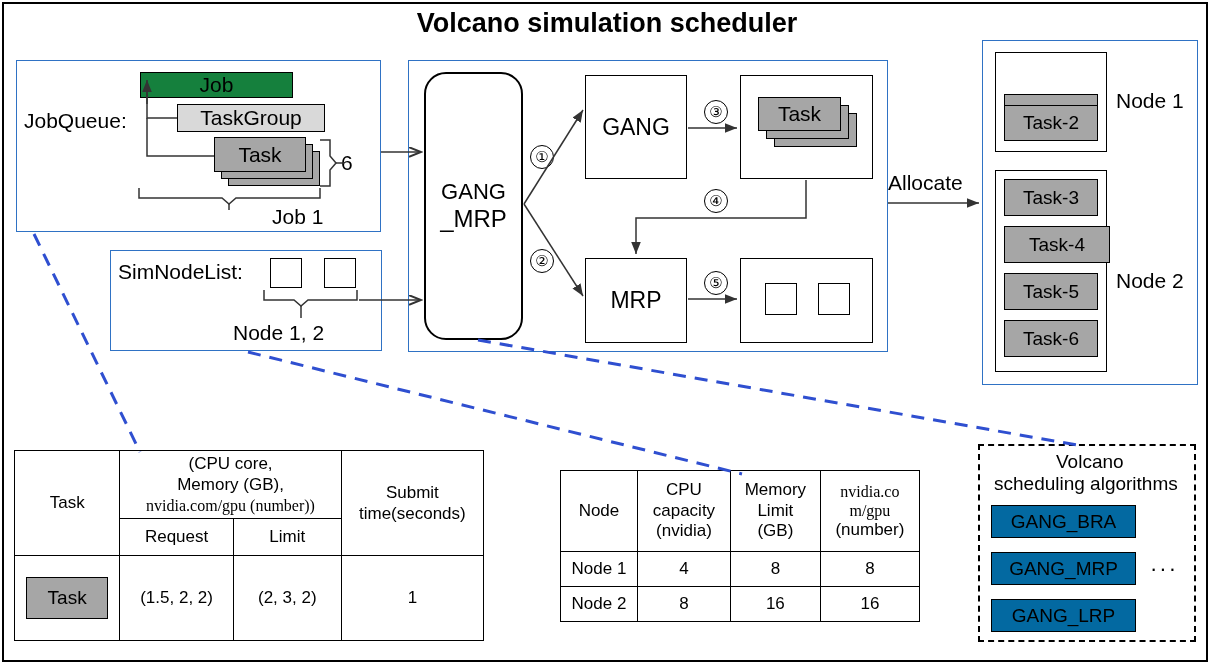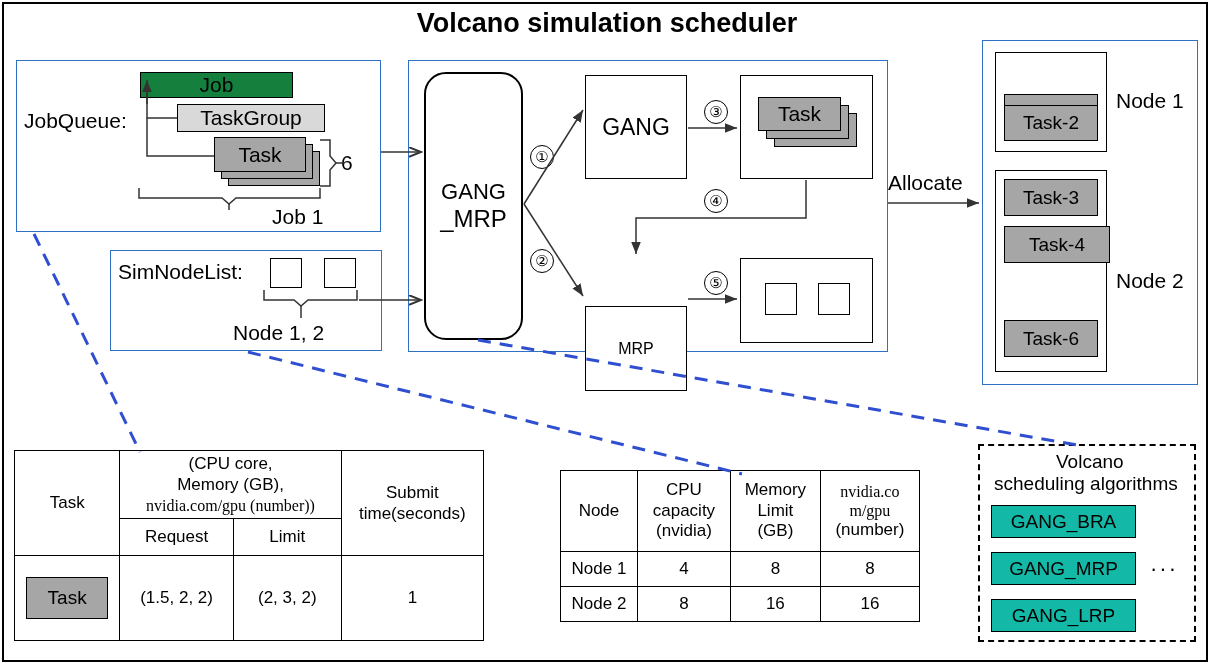--- a/index.html
+++ b/index.html
@@ -12,21 +12,21 @@
   .lbl.sm{font-size:19px;}
   .box{position:absolute;box-sizing:border-box;border:1.6px solid #000;background:#fff;display:flex;align-items:center;justify-content:center;font-size:21px;}
   .box.gray{background:#a6a6a6;}
   .box.lgray{background:#15803d;}
   .box.mgray{background:#d9d9d9;}
   .box.round{border-radius:22px;border-width:2.4px;}
   svg.overlay{position:absolute;left:0;top:0;width:1214px;height:668px;pointer-events:none;}
   table.t{position:absolute;border-collapse:collapse;background:#fff;}
   table.t td{border:1.4px solid #000;text-align:center;font-size:17px;padding:2px 4px;font-family:"Liberation Sans",sans-serif;}
   .dashbox{position:absolute;border:2px dashed #000;box-sizing:border-box;background:#fff;}
-  .algbtn{position:absolute;box-sizing:border-box;border:1.4px solid #000;background:#14b8a6;display:flex;align-items:center;justify-content:center;font-size:19px;}
+  .algbtn{position:absolute;box-sizing:border-box;border:1.4px solid #000;background:#0369a1;display:flex;align-items:center;justify-content:center;font-size:19px;}
   .cnum{position:absolute;width:22px;height:22px;border:1.4px solid #000;border-radius:50%;display:flex;align-items:center;justify-content:center;font-size:15px;background:#fff;}
   .tstack{position:absolute;}
   .nodebox{position:absolute;box-sizing:border-box;border:1.8px solid #000;background:#fff;}
   .taskcell{position:absolute;box-sizing:border-box;border:1.5px solid #000;background:#a6a6a6;display:flex;align-items:center;justify-content:center;font-size:19px;}
   .dots{position:absolute;font-size:22px;letter-spacing:2px;}
 </style>
 </head>
 <body>
 
 <div id="root">
@@ -64,21 +64,21 @@
 
   <div class="bluepanel" style="left:408px;top:60px;width:480px;height:292px;"></div>
 
   <div class="box round" style="left:424px;top:72px;width:99px;height:268px;flex-direction:column;">
     <span style="font-size:22px;">GANG</span>
     <span style="font-size:24px;">_MRP</span>
   </div>
 
   <div class="box" style="left:585px;top:75px;width:102px;height:104px;font-size:23px;">GANG</div>
 
-  <div class="box" style="left:585px;top:258px;width:102px;height:85px;font-size:16px;margin-top:48px;">MRP</div>
+  <div class="box" style="left:585px;top:258px;width:102px;height:85px;font-size:23px;">MRP</div>
 
   <div class="box" style="left:740px;top:75px;width:133px;height:104px;"></div>
   <div class="tstack" style="left:758px;top:97px;">
     <div class="box gray" style="left:16px;top:16px;width:83px;height:34px;"></div>
     <div class="box gray" style="left:8px;top:8px;width:83px;height:34px;"></div>
     <div class="box gray" style="left:0px;top:0px;width:83px;height:34px;">Task</div>
   </div>
 
   <div class="box" style="left:740px;top:258px;width:133px;height:85px;"></div>
   <div class="box" style="left:765px;top:283px;width:32px;height:32px;"></div>
@@ -95,20 +95,21 @@
   <div class="bluepanel" style="left:982px;top:40px;width:216px;height:345px;"></div>
 
   <div class="nodebox" style="left:995px;top:52px;width:112px;height:100px;"></div>
   <div class="taskcell" style="left:1004px;top:60px;width:94px;height:36px;margin-top:34px;">Task-1</div>
   <div class="taskcell" style="left:1004px;top:105px;width:94px;height:36px;">Task-2</div>
   <div class="lbl" style="left:1116px;top:90px;">Node 1</div>
 
   <div class="nodebox" style="left:995px;top:170px;width:112px;height:202px;"></div>
   <div class="taskcell" style="left:1004px;top:179px;width:94px;height:37px;">Task-3</div>
   <div class="taskcell" style="left:1004px;top:226px;width:106px;height:37px;">Task-4</div>
+  <div class="taskcell" style="left:1004px;top:273px;width:94px;height:37px;">Task-5</div>
   <div class="taskcell" style="left:1004px;top:320px;width:94px;height:37px;">Task-6</div>
   <div class="lbl" style="left:1116px;top:270px;">Node 2</div>
 
   <table class="t" style="left:14px;top:450px;width:470px;">
     <tbody>
       <tr>
         <td rowspan="2" style="width:100px;height:80px;">Task</td>
         <td colspan="2" style="width:230px;line-height:1.25;">
           <div>(CPU core,</div>
           <div>Memory (GB),</div>

